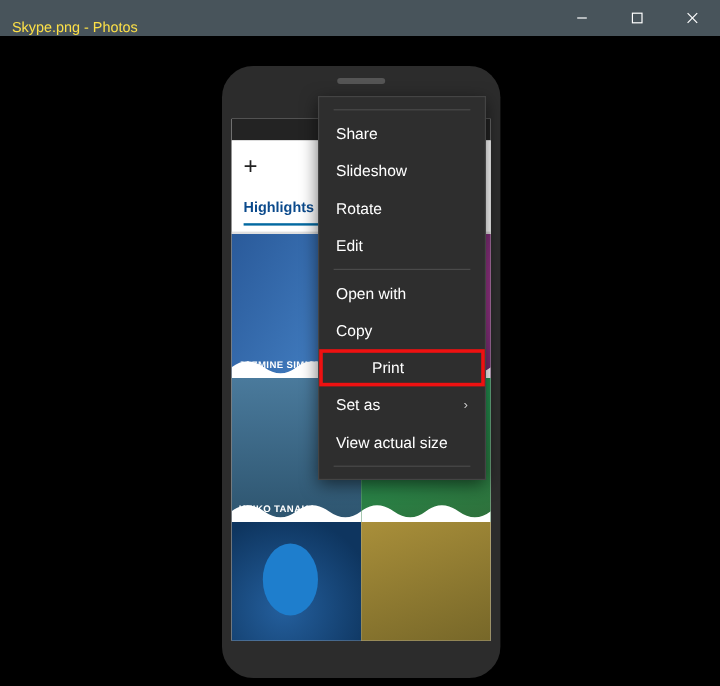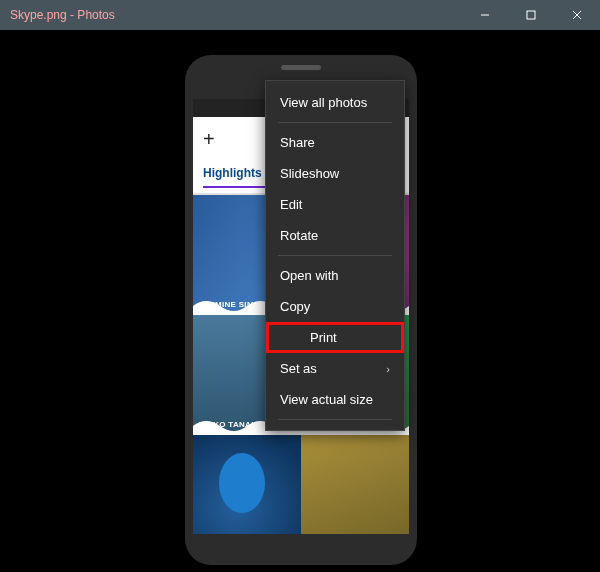--- a/index.html
+++ b/index.html
@@ -4,22 +4,22 @@
 <style>
   * { box-sizing: border-box; margin: 0; padding: 0; }
   html, body { width: 600px; height: 572px; overflow: hidden; font-family: "Segoe UI", Arial, sans-serif; }
   body { background: #000; }
 
   
   .titlebar {
     height: 30px;
     background: #48545b;
     display: flex;
-    align-items: center;
-    color: #fca5a5;
+    align-items: flex-end;
+    color: #fde047;
     font-size: 12px;
     padding-left: 10px;
   }
   .titlebar .title { flex: 1; }
   .titlebar .winbtn {
     width: 46px; height: 30px;
     display: flex; align-items: center; justify-content: center;
     font-size: 13px; color: #fff;
   }
 
@@ -89,21 +89,21 @@
   
   .tabs {
     height: 34px;
     display:flex; align-items:center;
     padding: 0 10px;
     gap: 16px;
     background:#fff;
     border-bottom: 2px solid #e0e0e0;
   }
   .tab { font-size:12px; color:#888; padding-bottom:6px; }
-  .tab.active { color:#0b4a8c; font-weight:600; border-bottom:2px solid #6d28d9; }
+  .tab.active { color:#0b4a8c; font-weight:600; border-bottom:2px solid #0369a1; }
   .tab .dot { display:inline-block; width:6px;height:6px;border-radius:50%; background:#0b4a8c; margin-left:3px; vertical-align: middle;}
   .tab-right { margin-left:auto; color:#999; }
 
   
   .gallery { position:absolute; left:0; right:0; top:96px; bottom:0; display:flex; flex-wrap:wrap; }
   .tile { width:50%; height:120px; position:relative; overflow:hidden; }
   .tile .label { position:absolute; left:6px; bottom:6px; color:#fff; font-size:8px; font-weight:700; letter-spacing:0.3px; }
   
   .wave {
     position:absolute; left:0; right:0; height:20px; bottom:-1px;
@@ -245,35 +245,32 @@
         </div>
         <div class="tile t6">
           
         </div>
       </div>
 
     </div>
   </div>
 
   <div class="ctxmenu">
-    <div class="ctx-item">
-        <span>View all photos</span>
-      </div>
     <div class="ctx-sep"></div>
     <div class="ctx-item">
         <span>Share</span>
       </div>
     <div class="ctx-item">
         <span>Slideshow</span>
       </div>
     <div class="ctx-item">
+        <span>Rotate</span>
+      </div>
+    <div class="ctx-item">
         <span>Edit</span>
-      </div>
-    <div class="ctx-item">
-        <span>Rotate</span>
       </div>
     <div class="ctx-sep"></div>
     <div class="ctx-item">
         <span>Open with</span>
       </div>
     <div class="ctx-item">
         <span>Copy</span>
       </div>
     <div class="ctx-item highlight">
         <span>Print</span>

